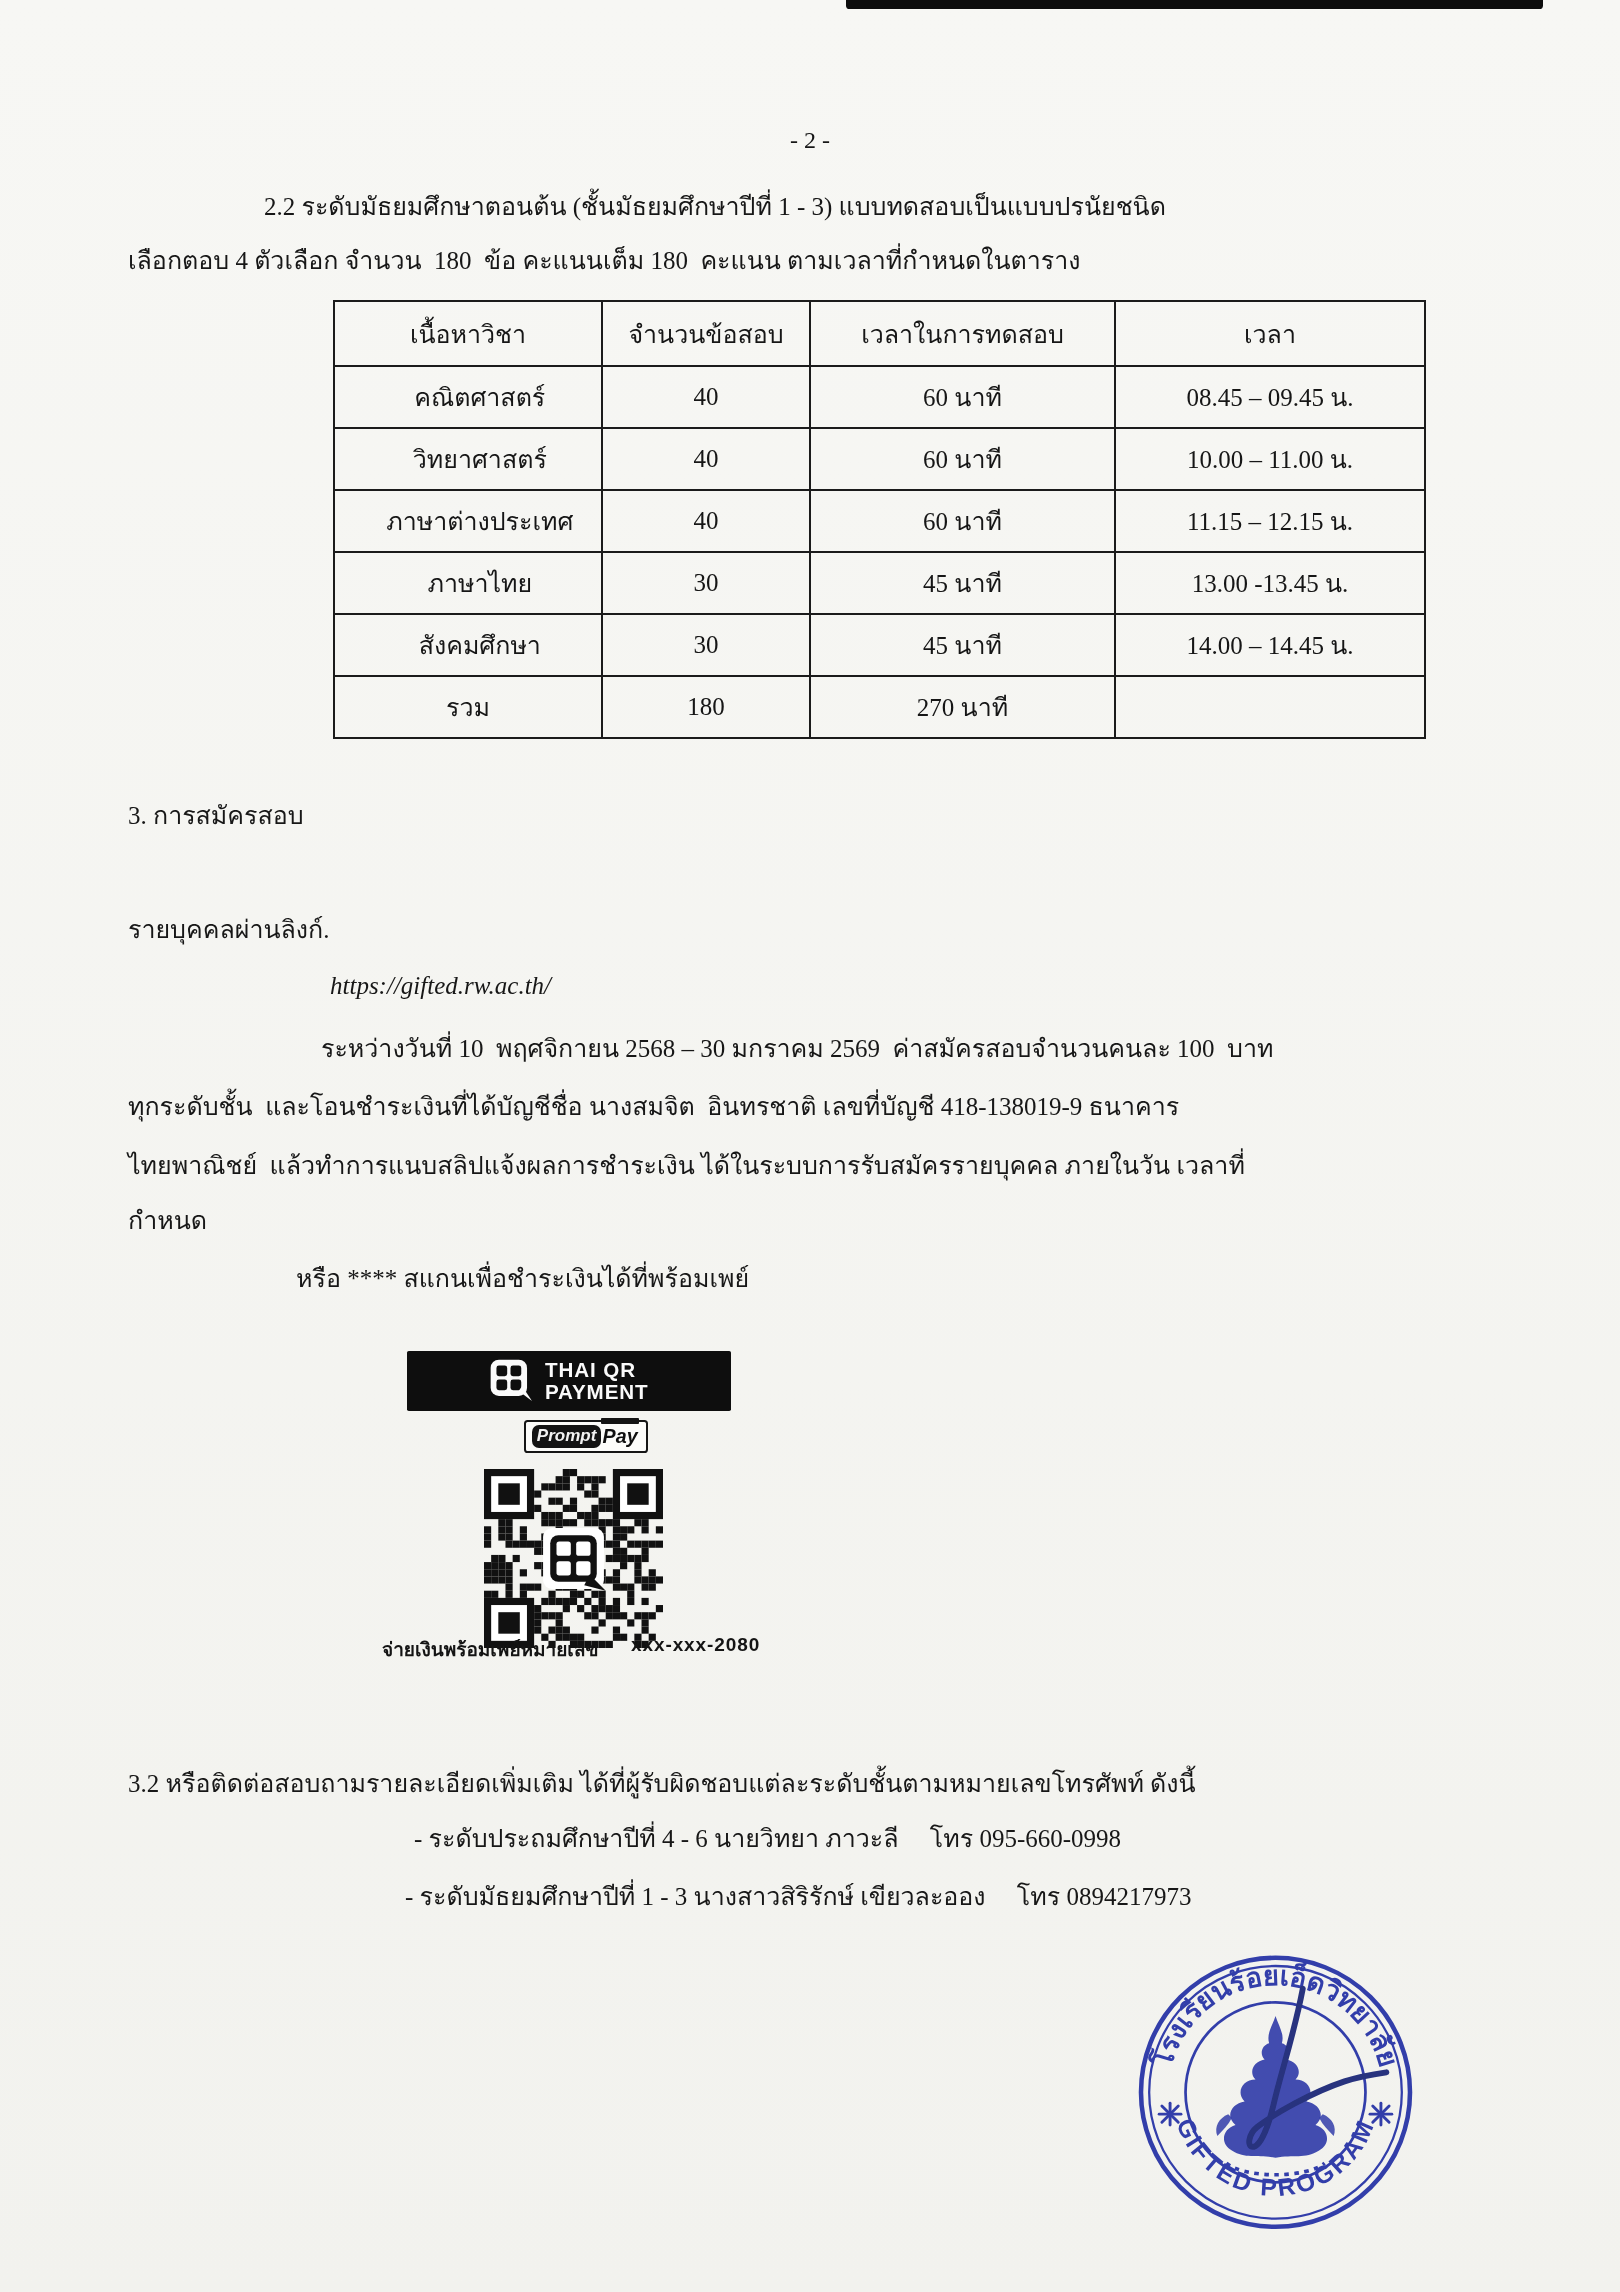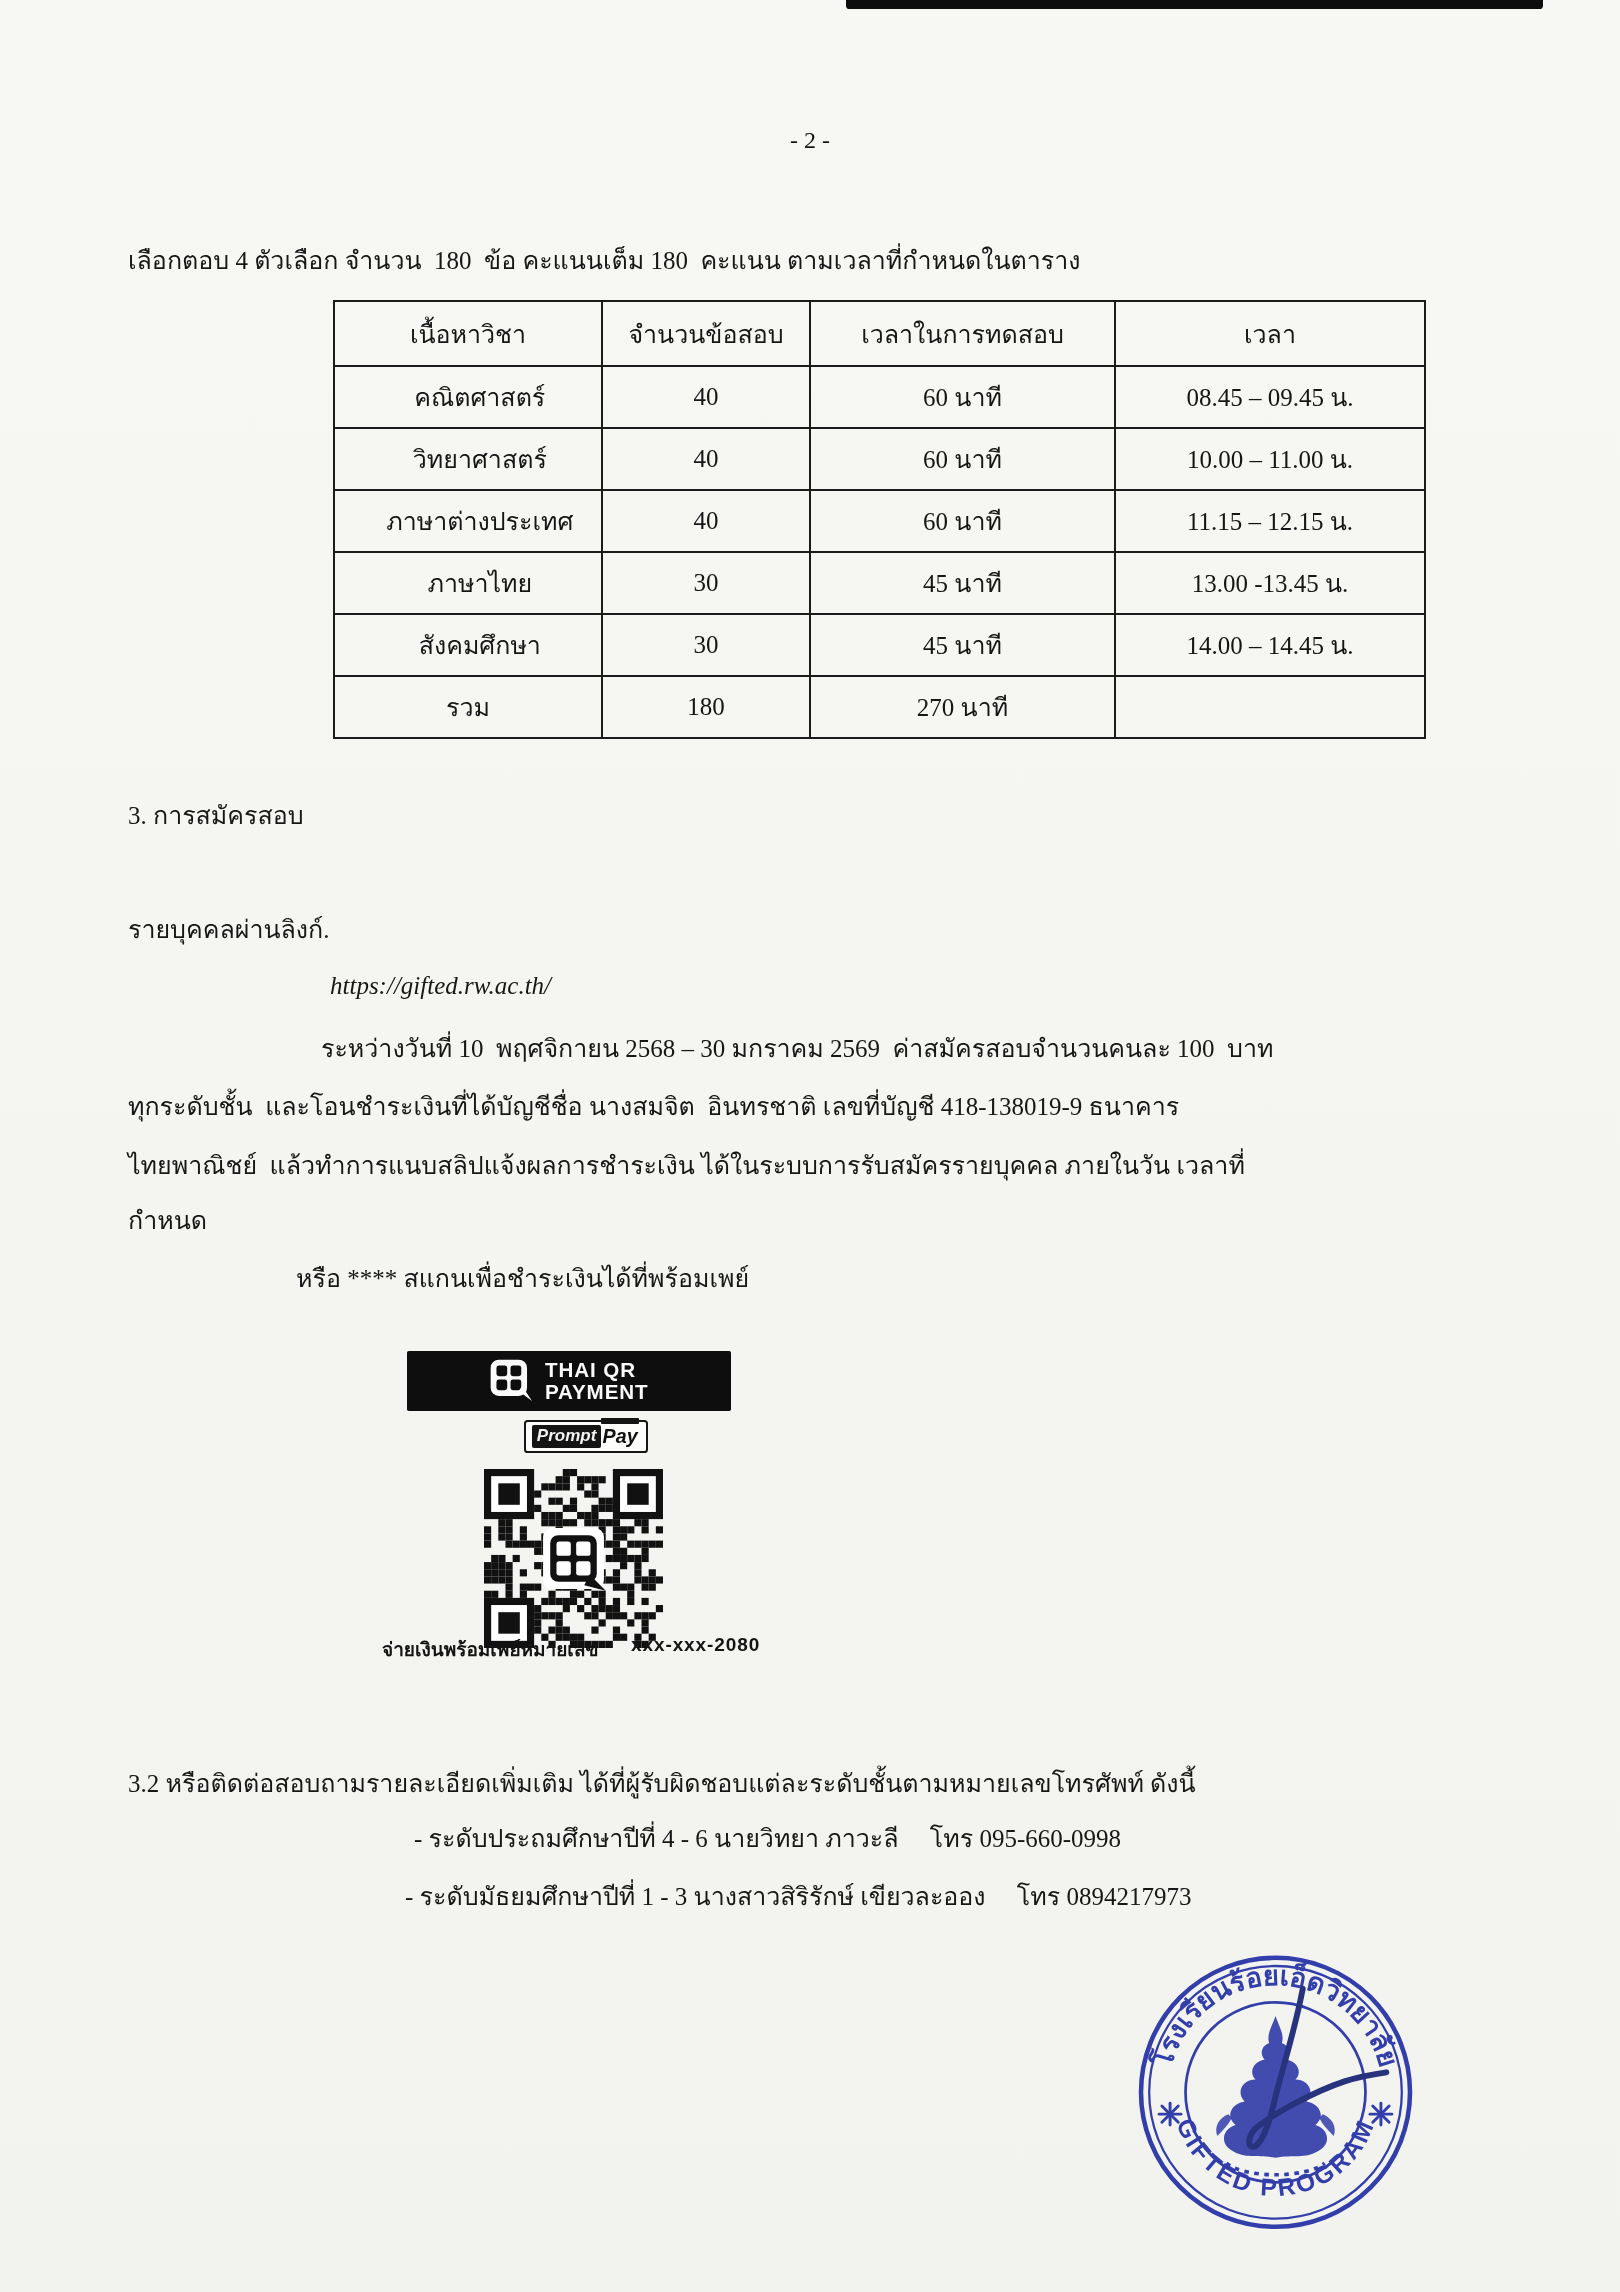--- a/index.html
+++ b/index.html
@@ -80,21 +80,21 @@
     border:2.7px solid #161616;
     border-radius:3.6px;
     background:#fcfcfa;
     padding:2.7px 8px 2.7px 6.3px;
     font-family:"Liberation Sans","DejaVu Sans",sans-serif;
     font-style:italic;
   }
   .pp-badge .prompt{
     background:#141414;color:#f2f2f2;
     font-weight:bold;font-size:17px;
-    padding:1.8px 4.5px;border-radius:2px;
+    padding:1.8px 4.5px;border-radius:7px;
   }
   .pp-badge .pay{
     color:#0f0f0f;font-weight:900;font-size:19.7px;
     margin-left:1.8px;position:relative;
   }
   .pp-badge .tiny-bar{
     position:absolute;top:-7.2px;left:-1.8px;
     width:38px;height:6.3px;background:#141414;border-radius:0.9px;
   }
   .qr-code{
@@ -120,20 +120,21 @@
 </style>
 </head>
 <body>
 
 <div class="page">
 
   <div class="scan-strip"></div>
 
   <div class="pagenum">- 2 -</div>
 
+  <div class="line" style="left:264px;top:186px;">2.2 ระดับมัธยมศึกษาตอนต้น (ชั้นมัธยมศึกษาปีที่ 1 - 3) แบบทดสอบเป็นแบบปรนัยชนิด</div>
   <div class="line" style="left:128px;top:240px;">เลือกตอบ 4 ตัวเลือก จำนวน  180  ข้อ คะแนนเต็ม 180  คะแนน ตามเวลาที่กำหนดในตาราง</div>
 
   <table class="schedule">
     <colgroup>
         <col style="width:268px">
         <col style="width:208px">
         <col style="width:305px">
         <col style="width:310px">
       </colgroup>
     <thead>

